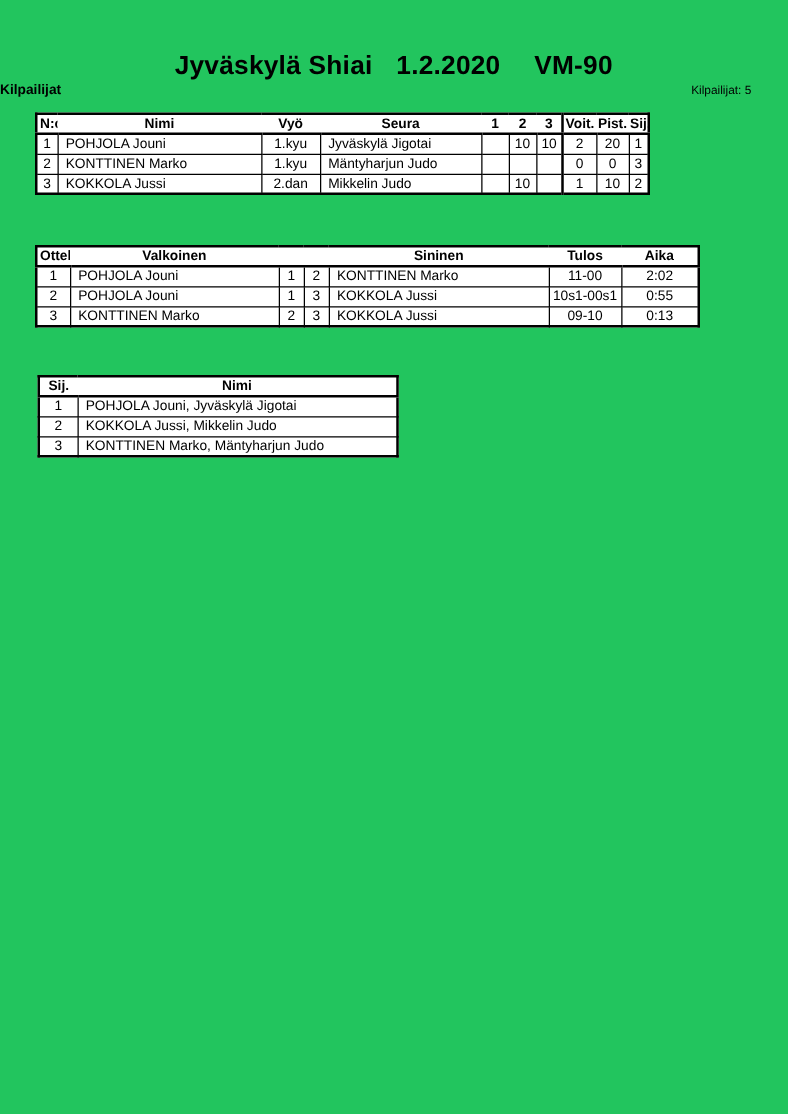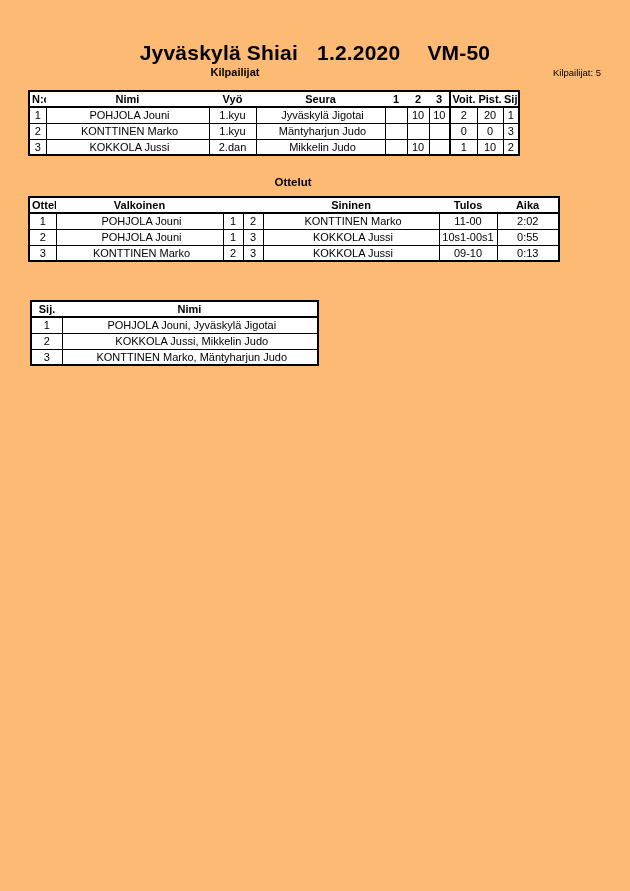--- a/index.html
+++ b/index.html
@@ -1,21 +1,21 @@
 <!DOCTYPE html>
 <html><head>
 <meta charset="utf-8">
 <style>
   * { box-sizing: border-box; }
   html, body { margin: 0; padding: 0; background: #ffffff; }
   .page {
     position: relative;
     width: 630px;
     height: 891px;
-    background: #fdba74;
+    background: #22c55e;
     color: #000000;
     font-family: "Liberation Sans", sans-serif;
     overflow: hidden;
   }
 
   
   .title-row {
     position: absolute;
     top: 41px; left: 0; right: 0;
     display: flex;
@@ -25,21 +25,21 @@
     font-weight: bold;
     letter-spacing: 0.2px;
     white-space: nowrap;
   }
   .title-row .t-date { margin-left: 19px; }
   .title-row .t-cat  { margin-left: 27px; }
 
   .subtitle {
     position: absolute;
     top: 66px; left: 0; width: 470px;
-    text-align: center;
+    text-align: left;
     font-size: 11px;
     font-weight: bold;
   }
   .competitor-count {
     position: absolute;
     top: 67px; right: 29px;
     font-size: 9.5px;
   }
 
   
@@ -78,32 +78,32 @@
   td {
     height: 16px;
     padding: 0 2px;
     border: 1px solid #000000;
     white-space: nowrap;
     overflow: hidden;
     text-align: center;
     vertical-align: middle;
   }
   th.l { text-align: left; padding-left: 2px; }
-  td.l { text-align: center; padding-left: 6px; }
+  td.l { text-align: left; padding-left: 6px; }
   .thick-l { border-left: 2px solid #000000 !important; }
 </style>
 </head>
 <body>
 
 <div class="page">
 
   <div class="title-row">
     <span>Jyväskylä Shiai</span>
     <span class="t-date">1.2.2020</span>
-    <span class="t-cat">VM-50</span>
+    <span class="t-cat">VM-90</span>
   </div>
 
   <div class="subtitle">Kilpailijat</div>
   <div class="competitor-count">Kilpailijat: 5</div>
 
   <table class="t-kilpailijat">
     <colgroup>
       <col style="width:17px">
         <col style="width:163px">
         <col style="width:47px">
@@ -162,21 +162,20 @@
         <td></td>
         <td>10</td>
         <td></td>
         <td class="thick-l">1</td>
         <td>10</td>
         <td>2</td>
       </tr>
     </tbody>
   </table>
 
-  <div class="section-heading h-ottelut">Ottelut</div>
 
   <table class="t-ottelut">
     <colgroup>
       <col style="width:27px">
         <col style="width:167px">
         <col style="width:20px">
         <col style="width:20px">
       <col style="width:176px">
         <col style="width:58px">
         <col style="width:62px">

